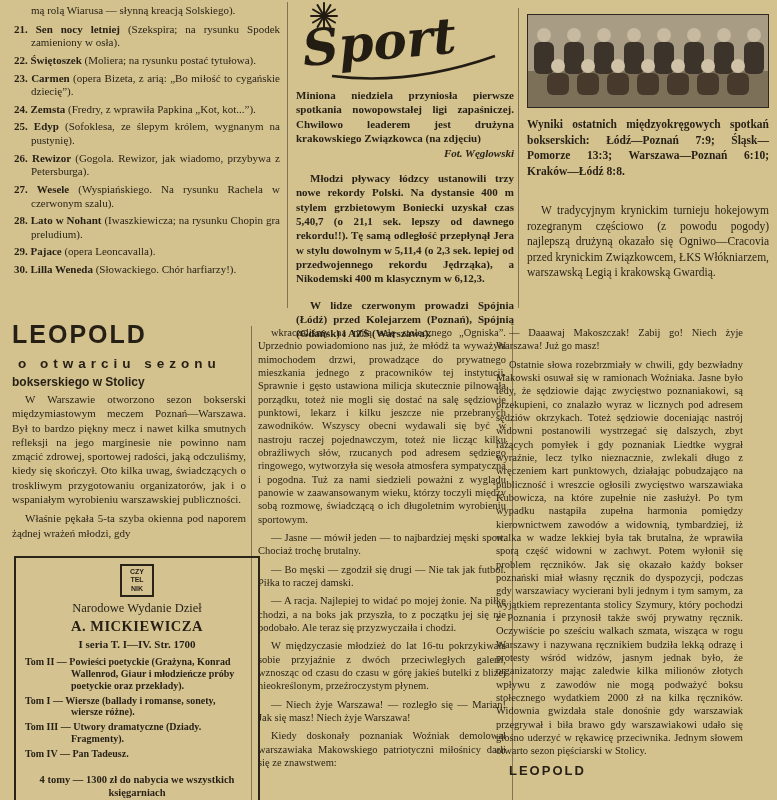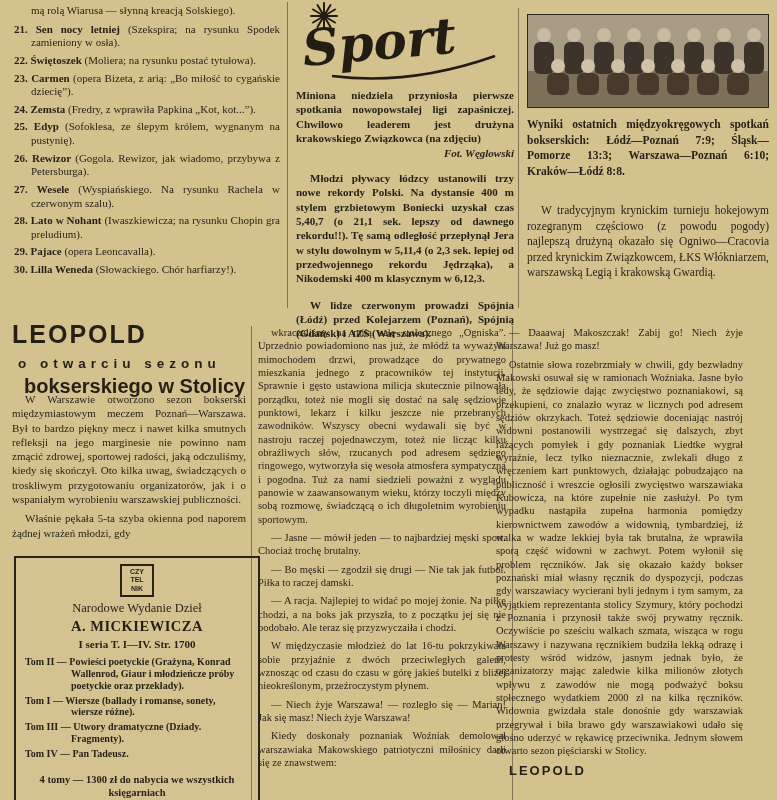--- a/index.html
+++ b/index.html
@@ -35,21 +35,21 @@
   
   .photo-col{position:absolute;left:527px;top:14px;width:242px;}
   .photo{border:1px solid #2e2820;line-height:0;}
   .res-box{font-size:11.5px;font-weight:bold;line-height:1.35;text-align:justify;margin:9px 0 0;}
   .res-hockey{font-size:11.5px;line-height:1.35;text-align:justify;text-indent:14px;margin:24px 0 0;}
 
   
   .headline{position:absolute;left:12px;top:320px;width:234px;font-family:"Liberation Sans","DejaVu Sans",sans-serif;}
   .hl-author{font-size:25px;font-weight:bold;letter-spacing:2px;margin:0;}
   .hl-sub1{font-size:13.5px;font-weight:bold;letter-spacing:5px;margin:7px 0 0 6px;}
-  .hl-sub2{font-size:20px;font-weight:bold;margin:4px 0 0 12px;}
+  .hl-sub2{font-size:12px;font-weight:bold;margin:4px 0 0 0;}
 
   
   .a-col{position:absolute;font-size:10.5px;line-height:1.27;}
   .a-col p{margin:0 0 5px;text-indent:13px;text-align:justify;}
   .a-col1{left:12px;top:392px;width:234px;font-size:11px;line-height:1.3;}
   .a-col2{left:258px;top:326px;width:248px;}
   .a-col3{left:496px;top:326px;width:247px;}
   .signature{font-family:"Liberation Sans","DejaVu Sans",sans-serif;font-weight:bold;font-size:13px;
              letter-spacing:2px;text-align:right;margin-top:8px;padding-right:6px;}
 

